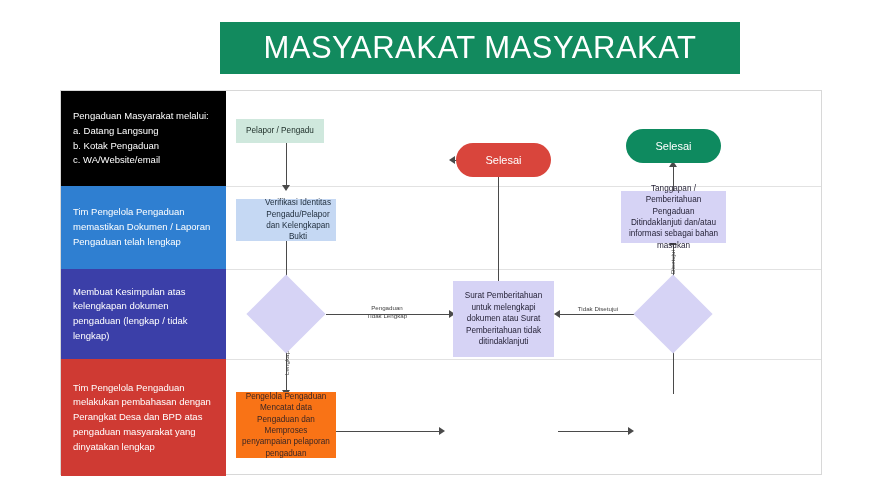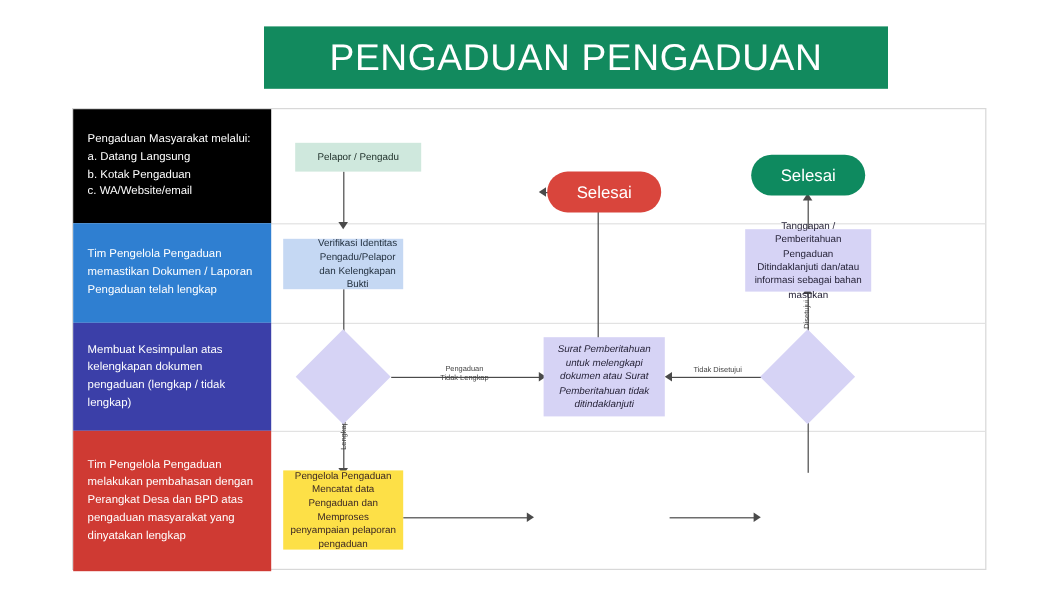--- a/index.html
+++ b/index.html
@@ -85,27 +85,27 @@
     font-size: 8.2px;
     line-height: 1.4;
     padding: 4px 5px;
     color: #2d2d2d;
   }
   .node .node-text { white-space: pre-line; }
 
   .node.green-soft { background: #cfe8dd; color: #20312b; }
   .node.blue-soft  { background: #c5d8f3; color: #22303f; padding-left: 29px; }
   .node.lav-soft   { background: #d6d3f5; color: #262338; }
-  .node.pink-soft  { background: #fde047; color: #3a2624; }
+  .node.pink-soft  { background: #f97316; color: #3a2624; }
 
   
   .pill {
     border-radius: 20px;
     color: #ffffff;
-    font-size: 14px;
+    font-size: 11px;
     display: flex;
     align-items: center;
     justify-content: center;
     position: absolute;
     box-sizing: border-box;
   }
   .pill.red   { background: #d9453c; }
   .pill.green { background: #0e8a5f; }
 
   
@@ -158,21 +158,21 @@
   }
   .edge-label.vert {
     transform: rotate(-90deg);
     transform-origin: left top;
   }
 </style>
 </head>
 <body>
 
 <div id="title-banner">
-  <div class="title-text">PENGADUAN PENGADUAN</div>
+  <div class="title-text">MASYARAKAT MASYARAKAT</div>
 </div>
 
 <div id="diagram">
 
   <div class="row-sep" style="top:95px;"></div>
   <div class="row-sep" style="top:178px;"></div>
   <div class="row-sep" style="top:268px;"></div>
 
   <div class="band" id="band-1">
     <span class="band-text">Pengaduan Masyarakat melalui:
@@ -226,31 +226,31 @@
 
   <div class="edge-label" style="left:296px; top:213px; width:60px;">Pengaduan
 Tidak Lengkap</div>
 
   <div class="edge-label vert" style="left:222px; top:292px; width:40px;">Lengkap</div>
 
   <div class="edge-label" style="left:508px; top:214px; width:58px;">Tidak Disetujui</div>
 
   <div class="edge-label vert" style="left:608px; top:190px; width:38px;">Disetujui</div>
 
-  <div class="node green-soft" style="left:185px; top:28px; width:105px; height:24px;">
+  <div class="node green-soft" style="left:175px; top:28px; width:88px; height:24px;">
     <span class="node-text">Pelapor / Pengadu</span>
   </div>
 
   <div class="node blue-soft" style="left:175px; top:108px; width:100px; height:42px;">
     <span class="node-text">Verifikasi Identitas Pengadu/Pelapor dan Kelengkapan Bukti</span>
   </div>
 
   <div class="diamond" style="left:197px; top:195px; width:56px; height:56px;"></div>
 
-  <div class="node lav-soft" style="left:392px; top:190px; width:101px; height:66px;font-style:italic;">
+  <div class="node lav-soft" style="left:392px; top:190px; width:101px; height:76px;">
     <span class="node-text">Surat Pemberitahuan untuk melengkapi dokumen atau Surat Pemberitahuan tidak ditindaklanjuti</span>
   </div>
 
   <div class="pill red" style="left:395px; top:52px; width:95px; height:34px;">
     <span>Selesai</span>
   </div>
 
   <div class="pill green" style="left:565px; top:38px; width:95px; height:34px;">
     <span>Selesai</span>
   </div>

